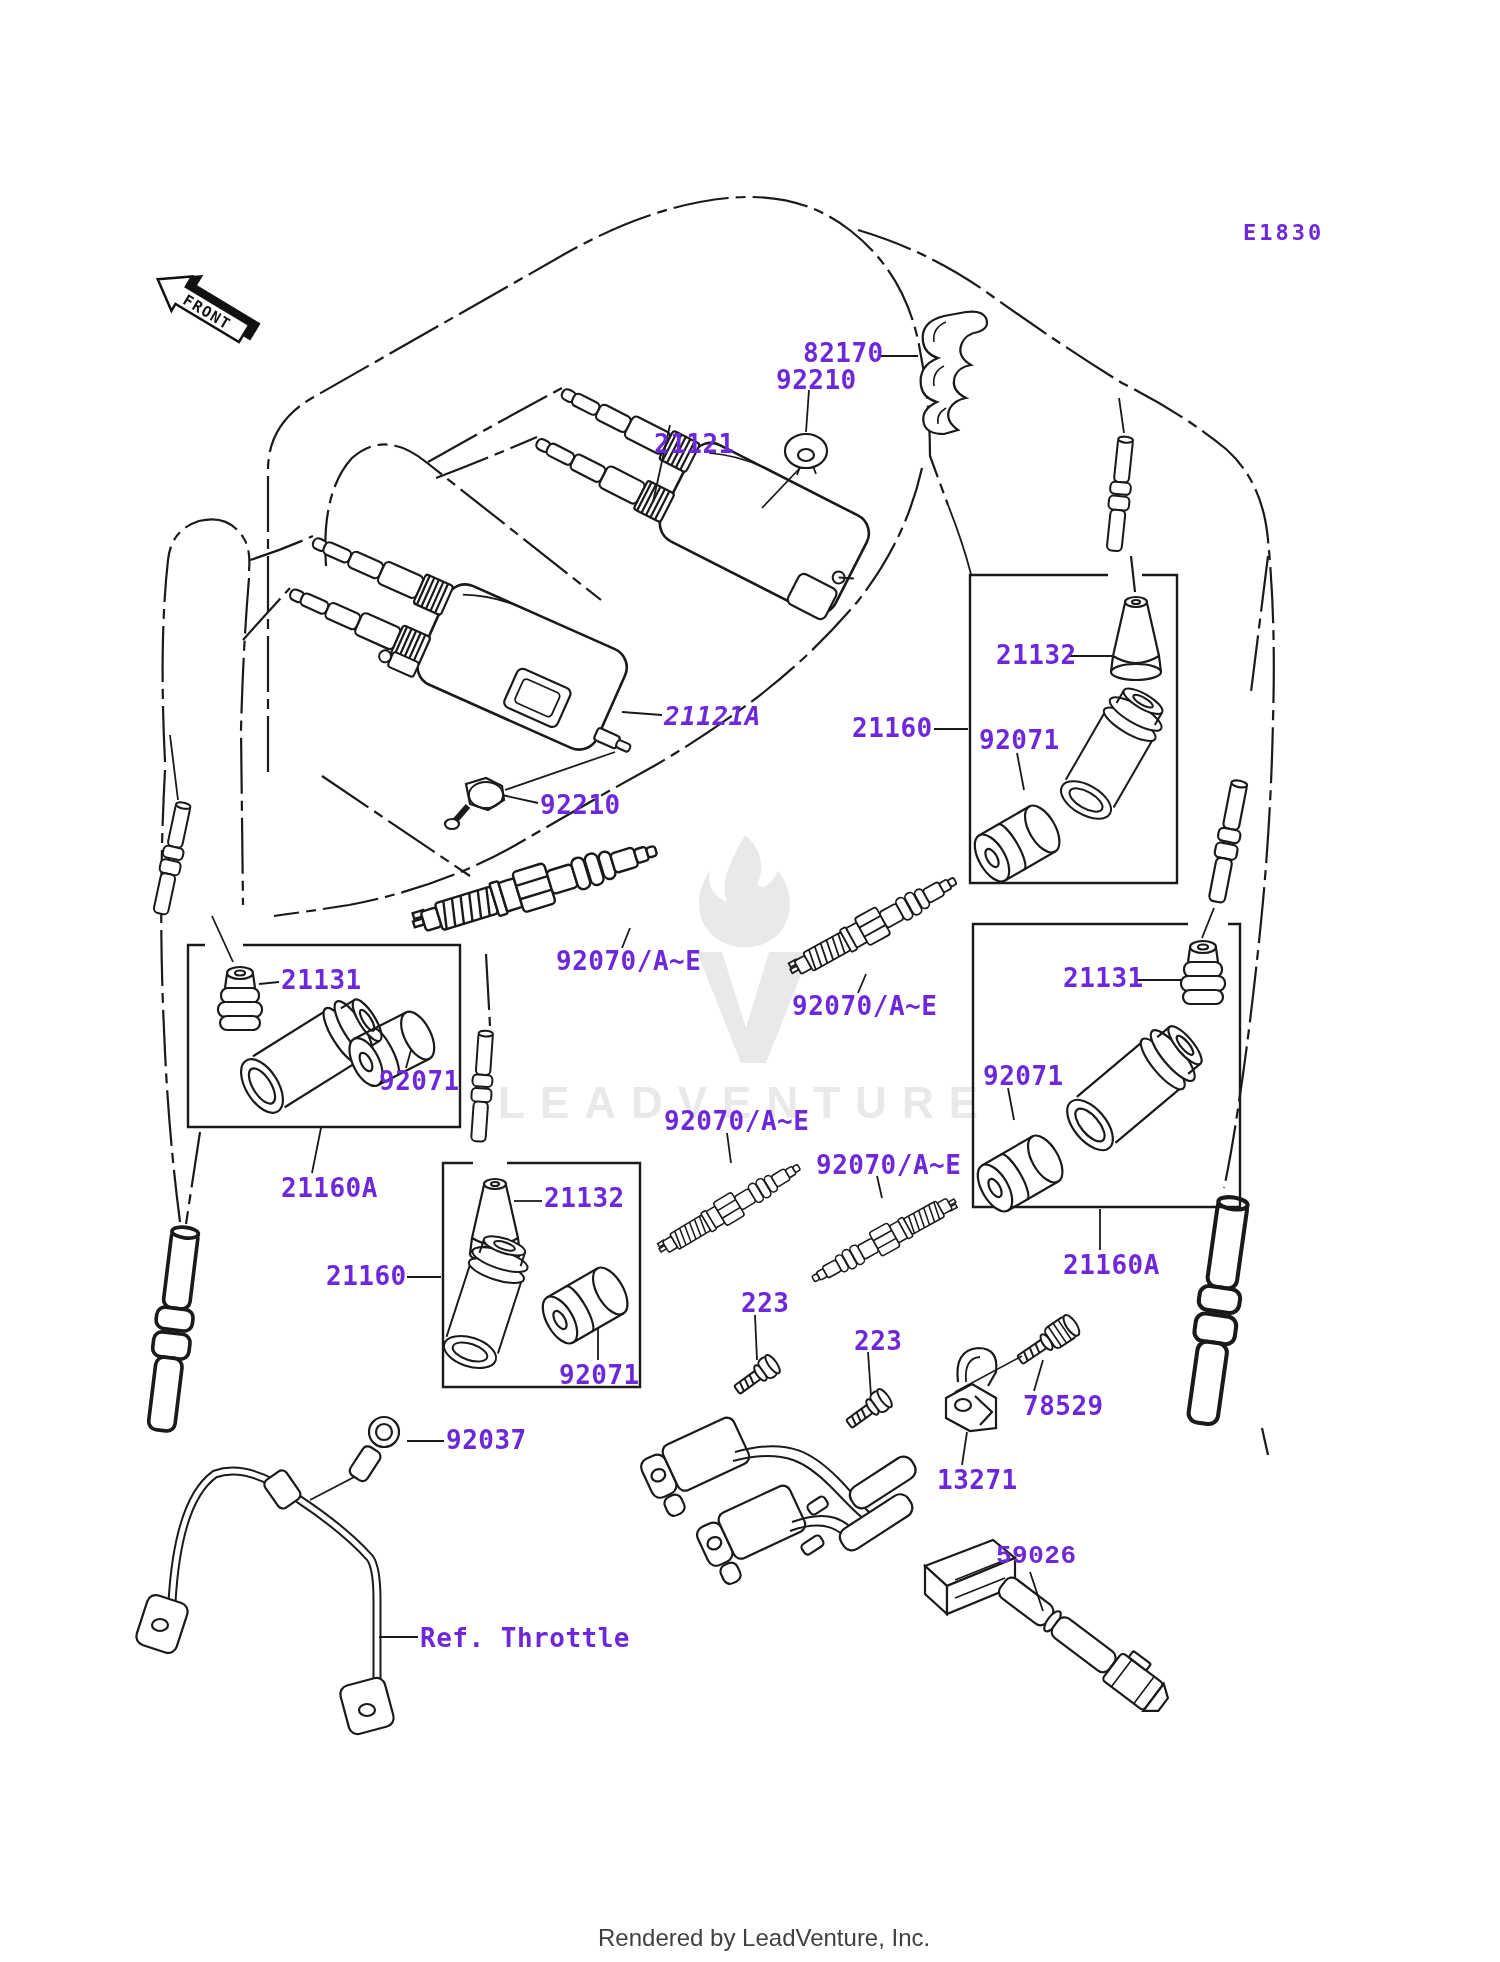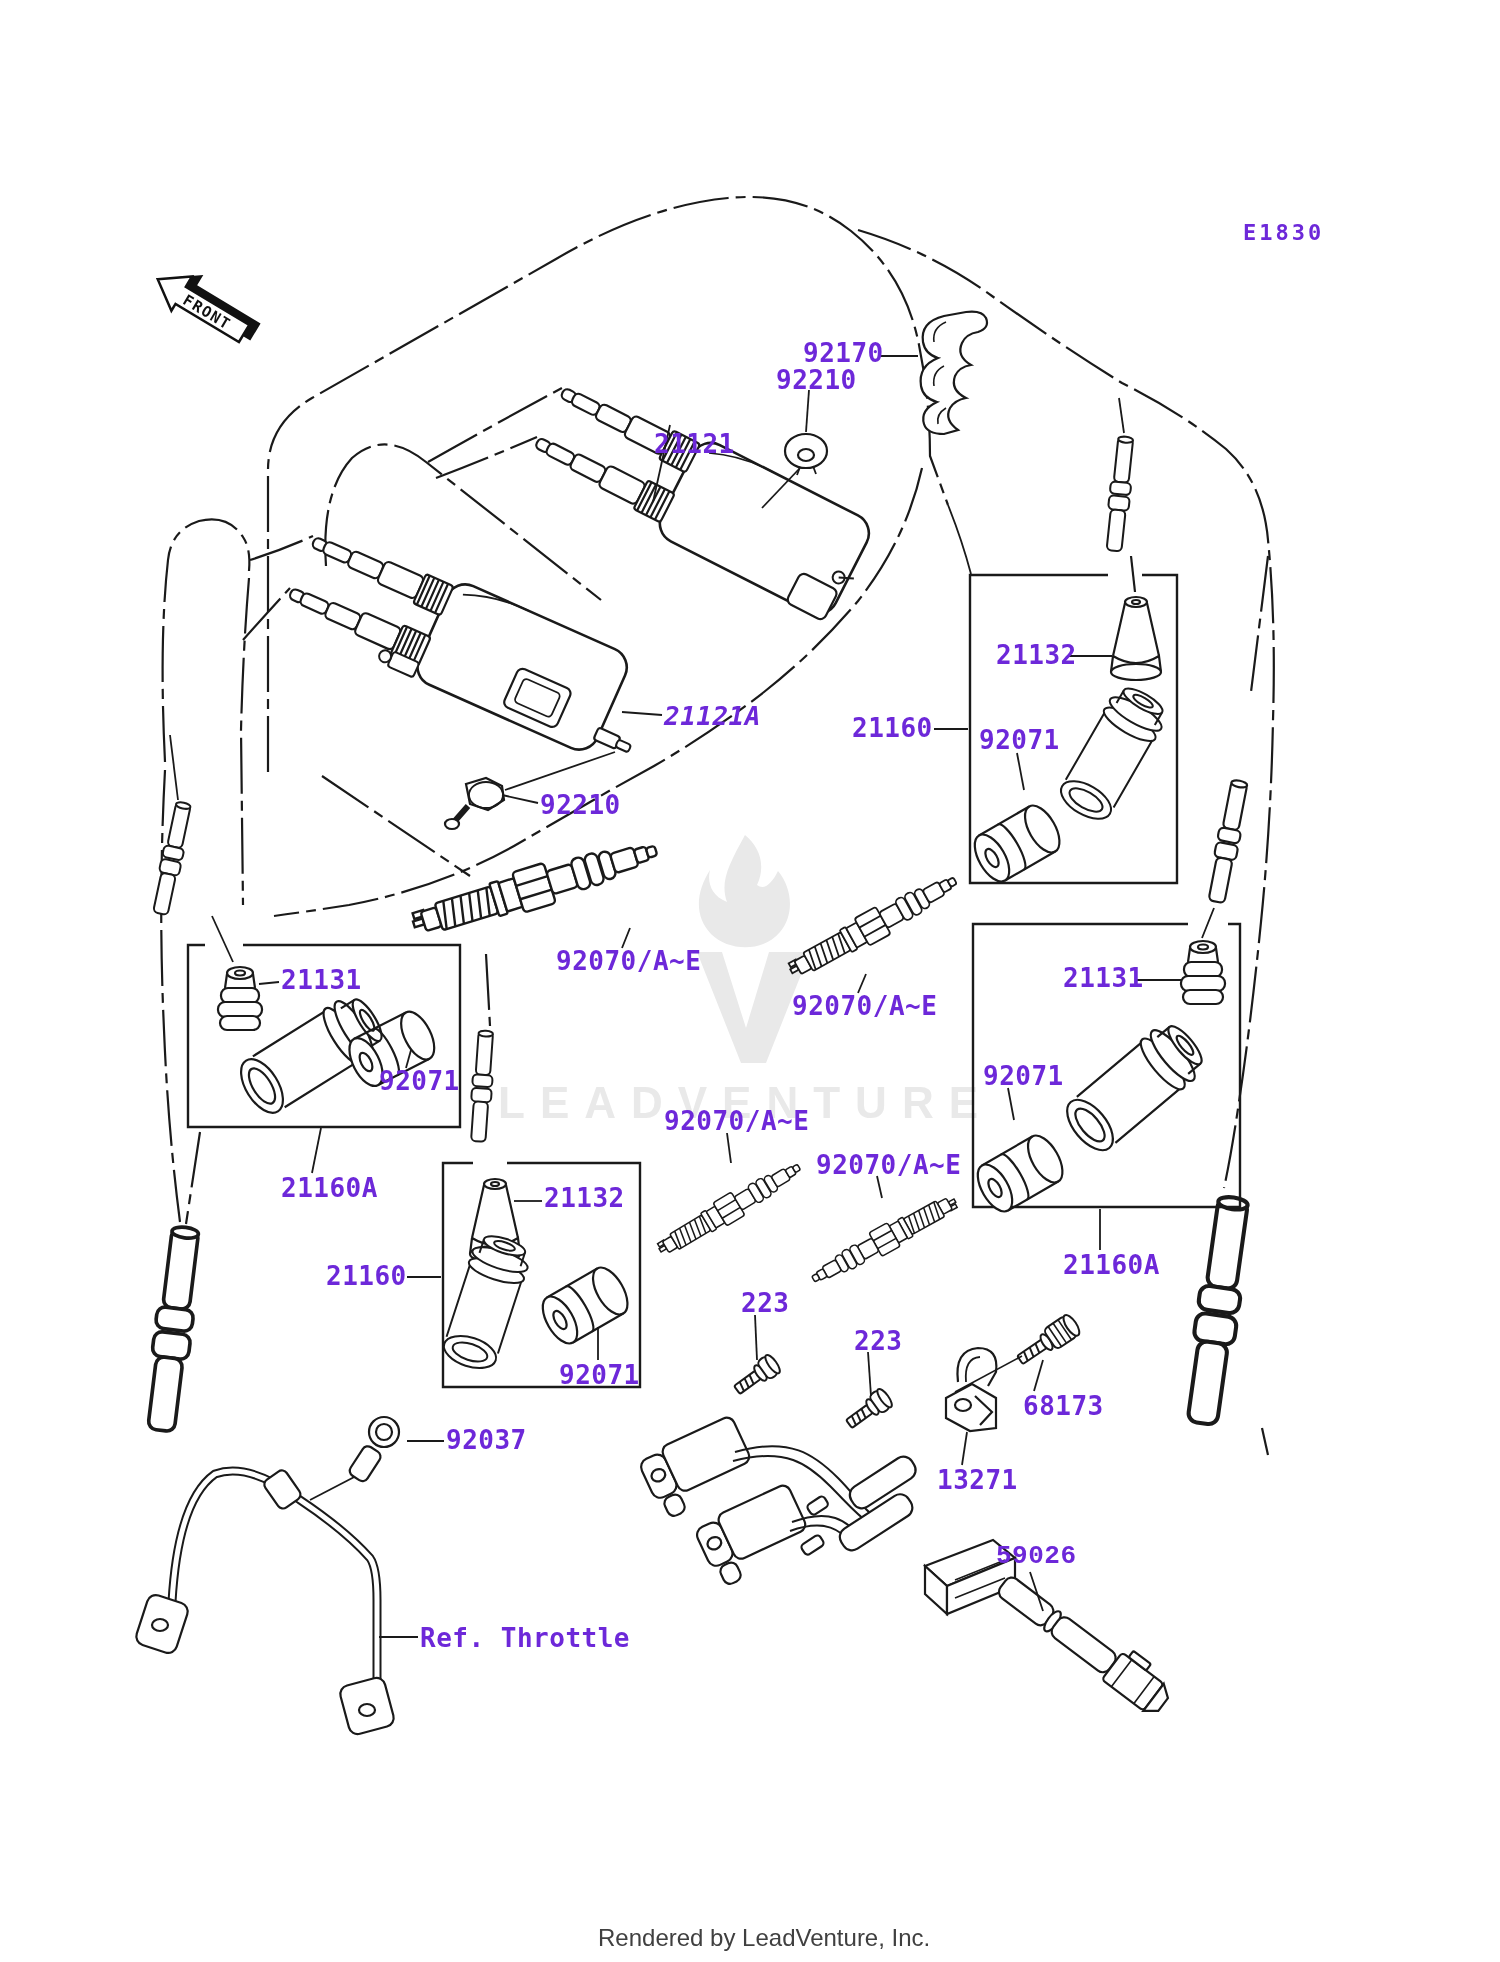--- a/index.html
+++ b/index.html
@@ -331,21 +331,21 @@
     <path d="M1030,1572 L1043,1611"></path>
     <path d="M418,1637 L379,1637"></path>
     <path d="M212,916 L233,962"></path>
     <path d="M1214,908 L1202,938"></path>
     <path d="M615,752 L505,790"></path>
     <path d="M800,468 L762,508"></path>
   </g>
 </svg>
 
 <div class="lbl sm" style="left:1243px;top:222px;">E1830</div>
-<div class="lbl" style="left:803px;top:340px;">92170</div>
+<div class="lbl" style="left:803px;top:340px;">82170</div>
 <div class="lbl" style="left:776px;top:367px;">92210</div>
 <div class="lbl" style="left:654px;top:397px;margin-top:34px;">21121</div>
 <div class="lbl" style="left:996px;top:642px;">21132</div>
 <div class="lbl" style="left:852px;top:715px;">21160</div>
 <div class="lbl" style="left:979px;top:727px;">92071</div>
 <div class="lbl" style="left:664px;top:703px;font-style:italic;">21121A</div>
 <div class="lbl" style="left:540px;top:792px;">92210</div>
 <div class="lbl" style="left:281px;top:967px;">21131</div>
 <div class="lbl" style="left:556px;top:948px;">92070/A~E</div>
 <div class="lbl" style="left:1063px;top:965px;">21131</div>
@@ -354,21 +354,21 @@
 <div class="lbl" style="left:983px;top:1063px;">92071</div>
 <div class="lbl" style="left:664px;top:1108px;">92070/A~E</div>
 <div class="lbl" style="left:816px;top:1152px;">92070/A~E</div>
 <div class="lbl" style="left:281px;top:1175px;">21160A</div>
 <div class="lbl" style="left:544px;top:1185px;">21132</div>
 <div class="lbl" style="left:326px;top:1263px;">21160</div>
 <div class="lbl" style="left:1063px;top:1252px;">21160A</div>
 <div class="lbl" style="left:559px;top:1362px;">92071</div>
 <div class="lbl" style="left:741px;top:1290px;">223</div>
 <div class="lbl" style="left:854px;top:1328px;">223</div>
-<div class="lbl" style="left:1023px;top:1393px;">68173</div>
+<div class="lbl" style="left:1023px;top:1393px;">78529</div>
 <div class="lbl" style="left:937px;top:1467px;">13271</div>
 <div class="lbl" style="left:446px;top:1427px;">92037</div>
 <div class="lbl" style="left:996px;top:1543px;font-family:Liberation Mono, monospace;">59026</div>
 <div class="lbl" style="left:420px;top:1625px;">Ref. Throttle</div>
 
 <div class="footer">Rendered by LeadVenture, Inc.</div>
 
 </div>
 
 </body></html>

